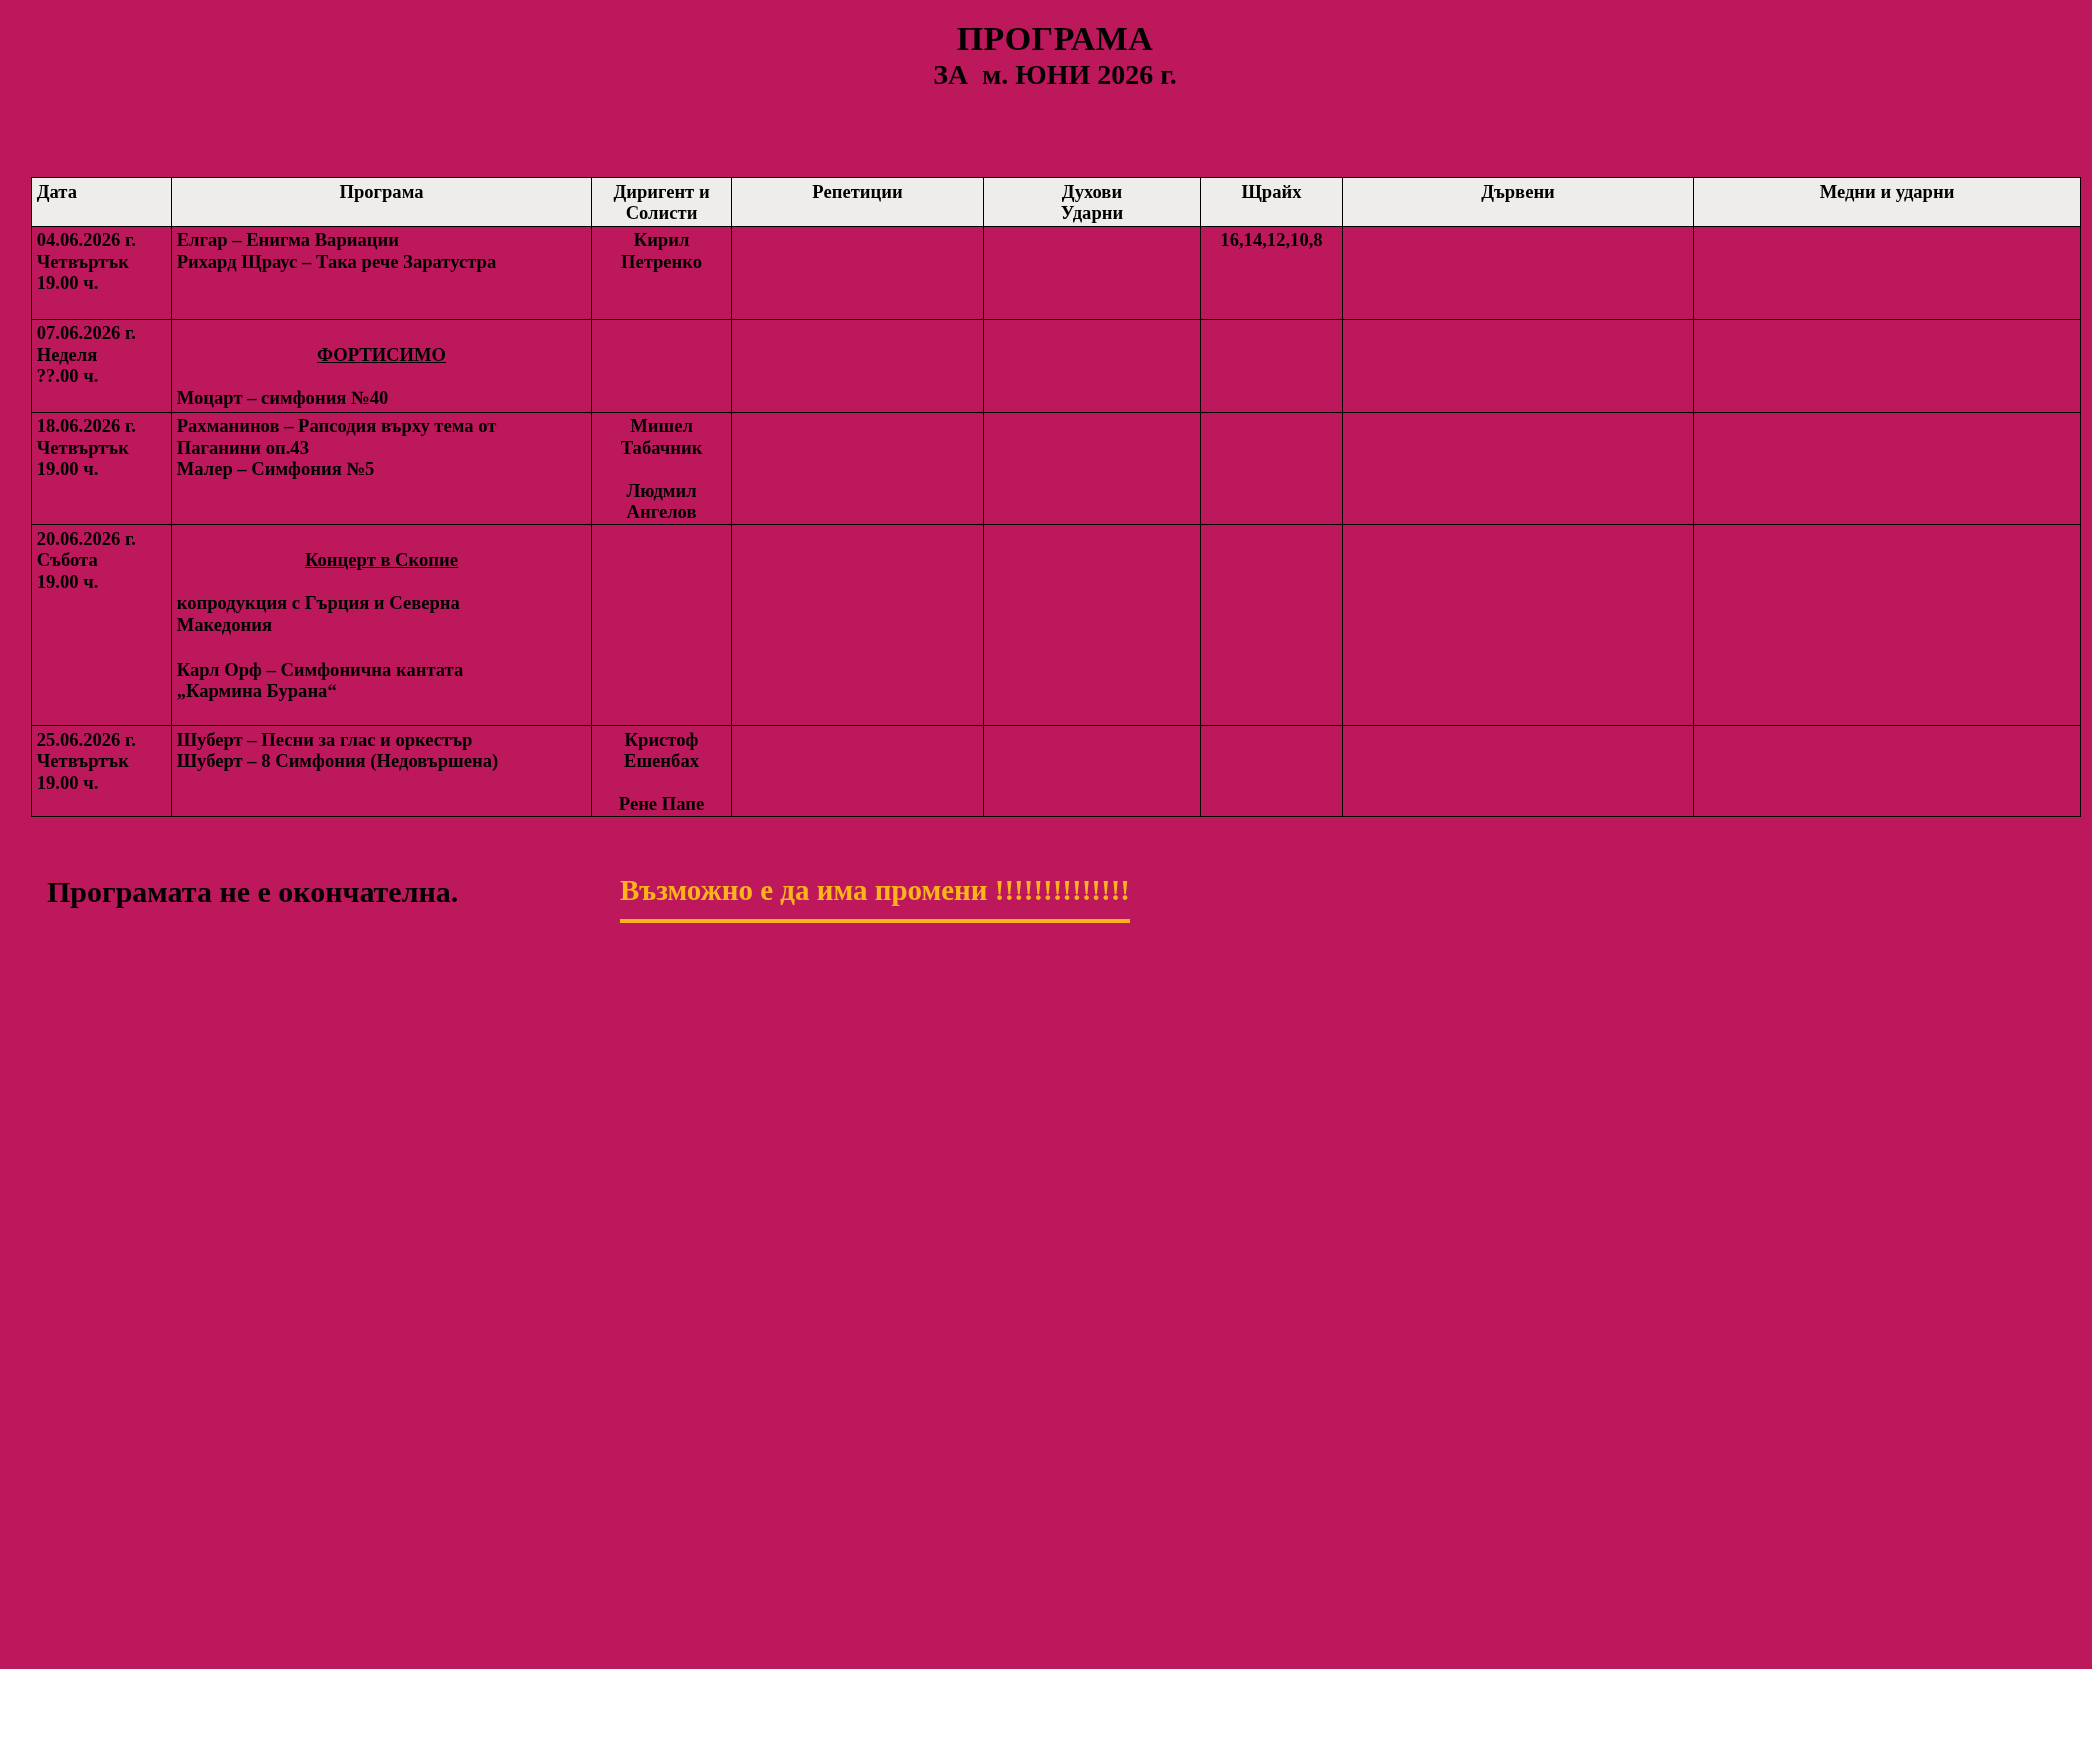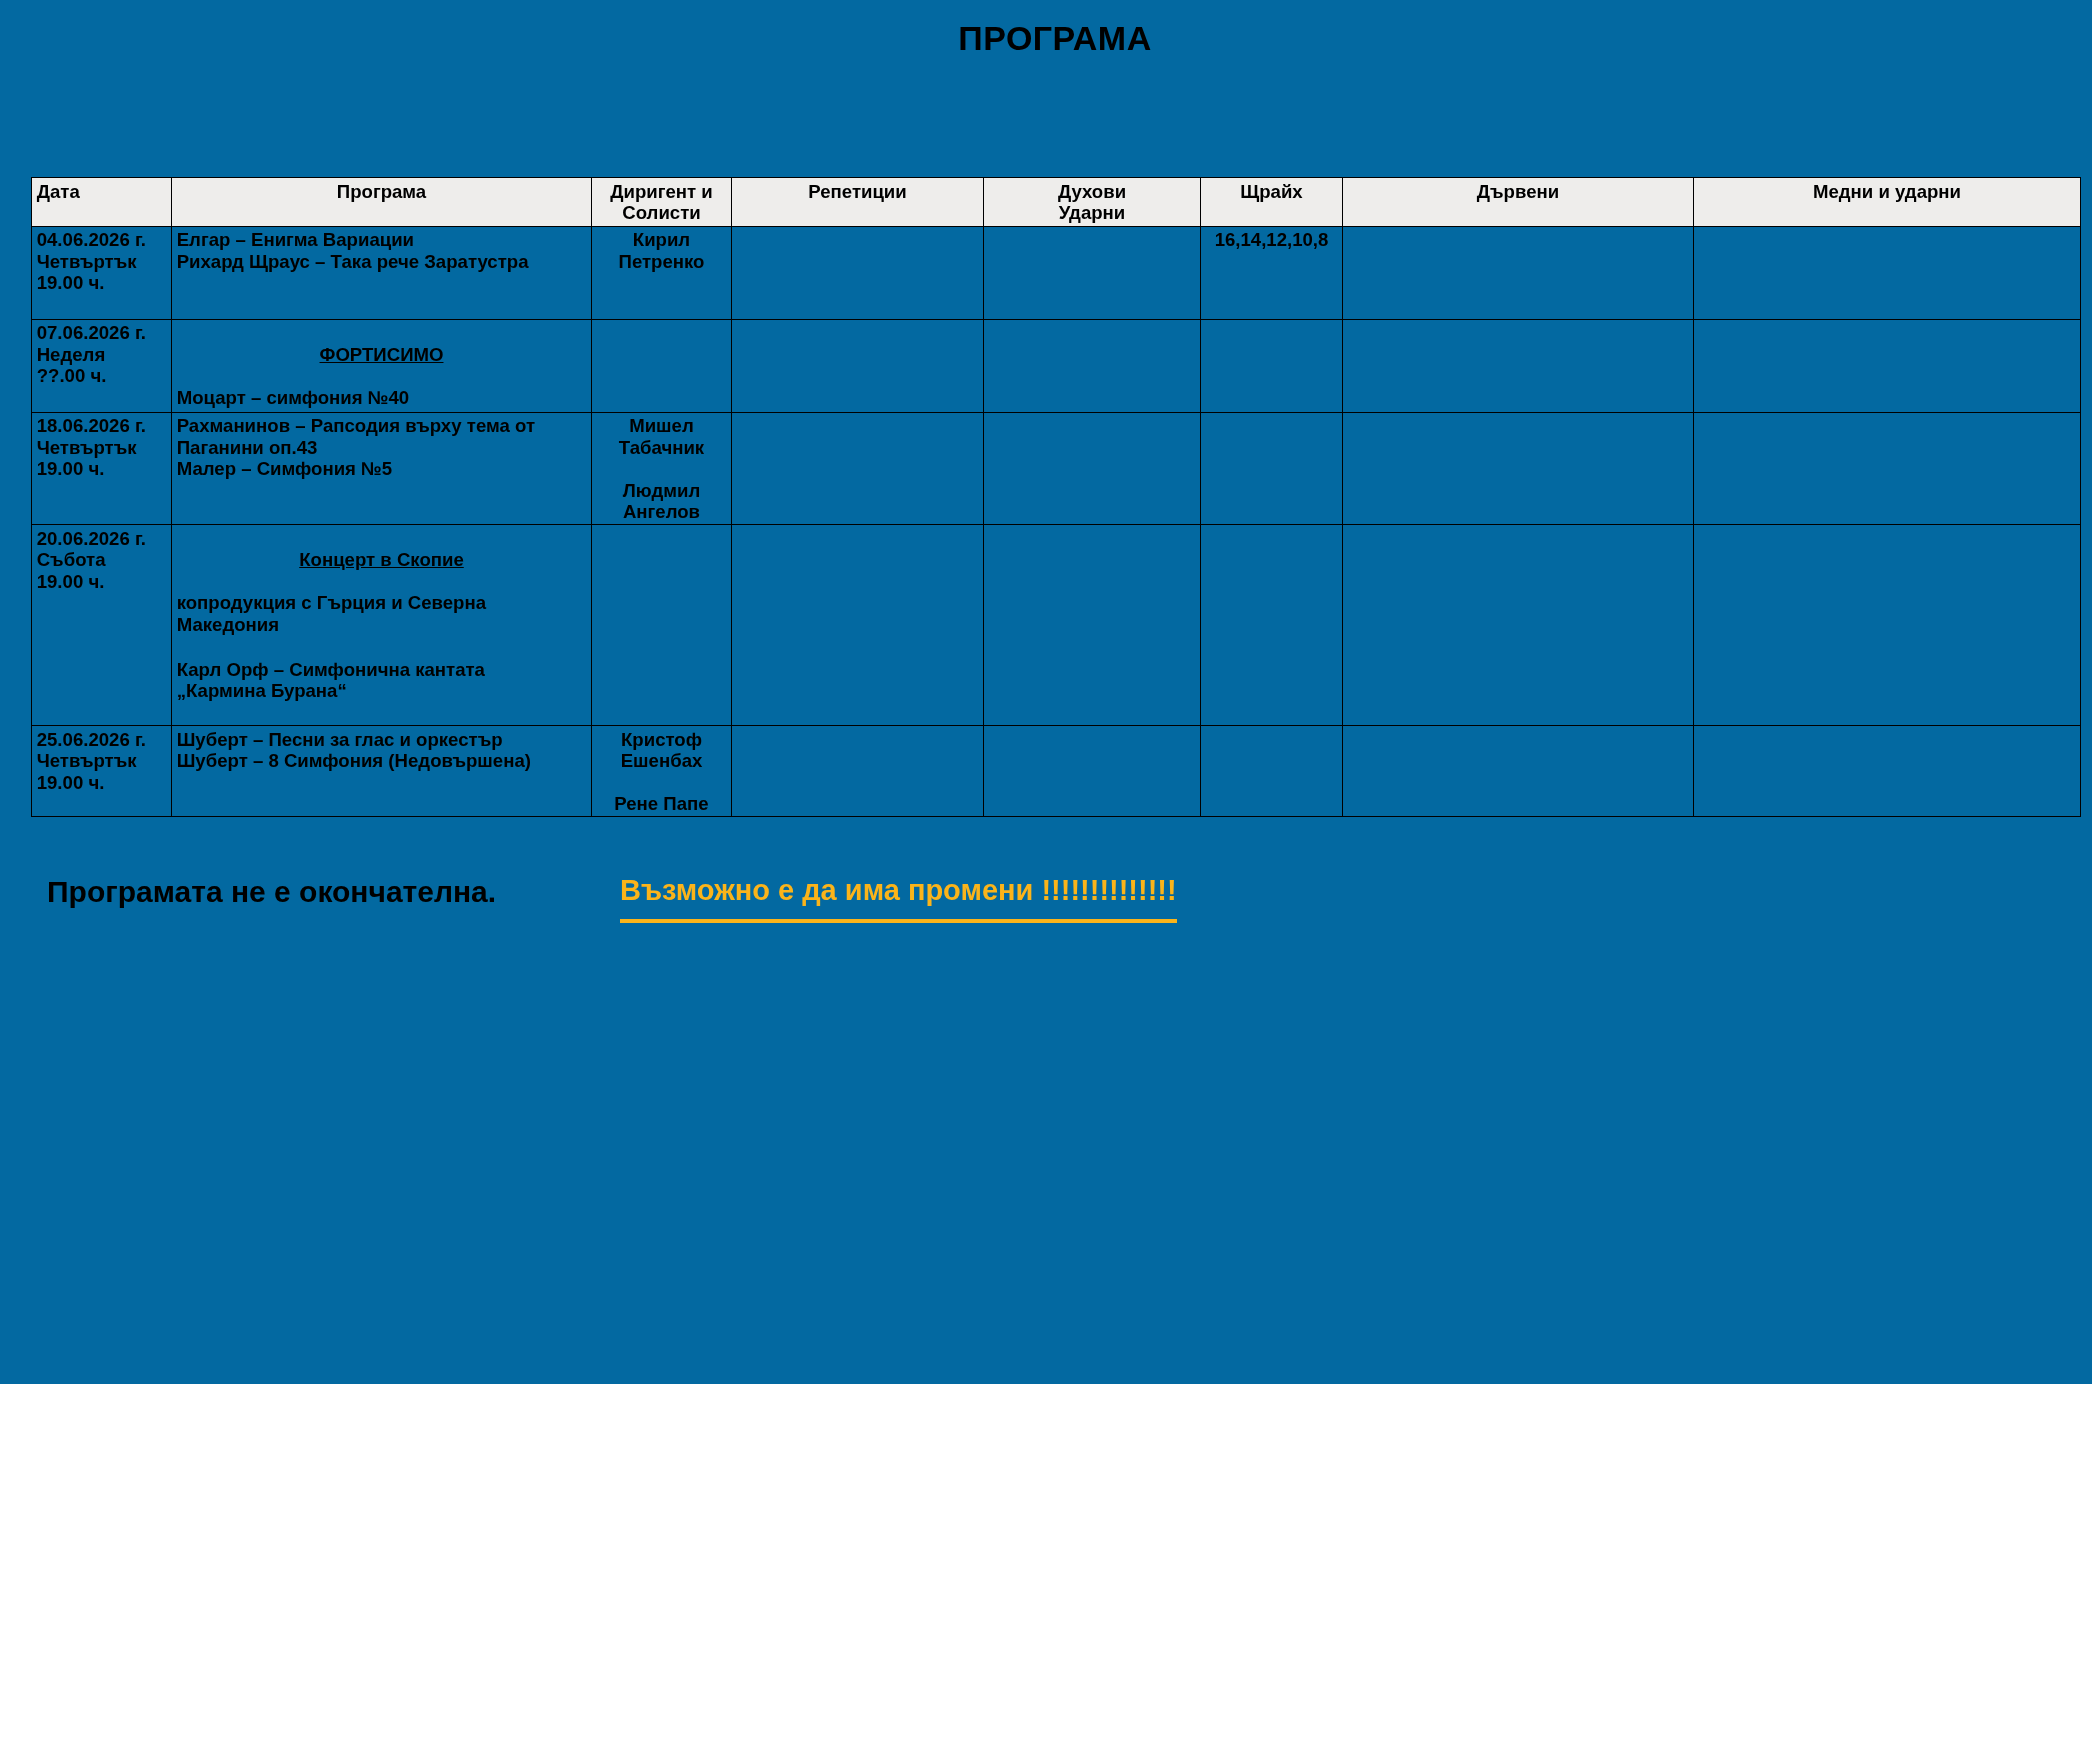--- a/index.html
+++ b/index.html
@@ -1,21 +1,21 @@
 <!DOCTYPE html>
 <html style="font-size:15px"><head>
 <meta charset="utf-8">
 <style>
   html,body{margin:0;padding:0;background:#fff;}
   .page{
     position:relative;
     width:2093px;
-    height:1384px;
-    background:#0369a1;
-    font-family:Liberation Sans, sans-serif;
+    height:1669px;
+    background:#be185d;
+    font-family:Liberation Serif, serif;
     font-weight:bold;
     color:#000;
     overflow:hidden;
   }
   .titles{
     position:absolute;
     left:31px;
     top:18.6px;
     width:2048px;
     text-align:center;
@@ -87,20 +87,21 @@
     white-space:pre-wrap;
   }
 </style>
 </head>
 <body>
 
 <div class="page">
 
   <div class="titles">
     <div class="title-main">ПРОГРАМА</div>
+    <div class="title-date">ЗА  м. ЮНИ 2026 г.</div>
   </div>
 
   <table class="schedule">
     <colgroup>
       <col style="width:140px">
         <col style="width:420px">
         <col style="width:140px">
         <col style="width:252px">
       <col style="width:217px">
         <col style="width:142px">

